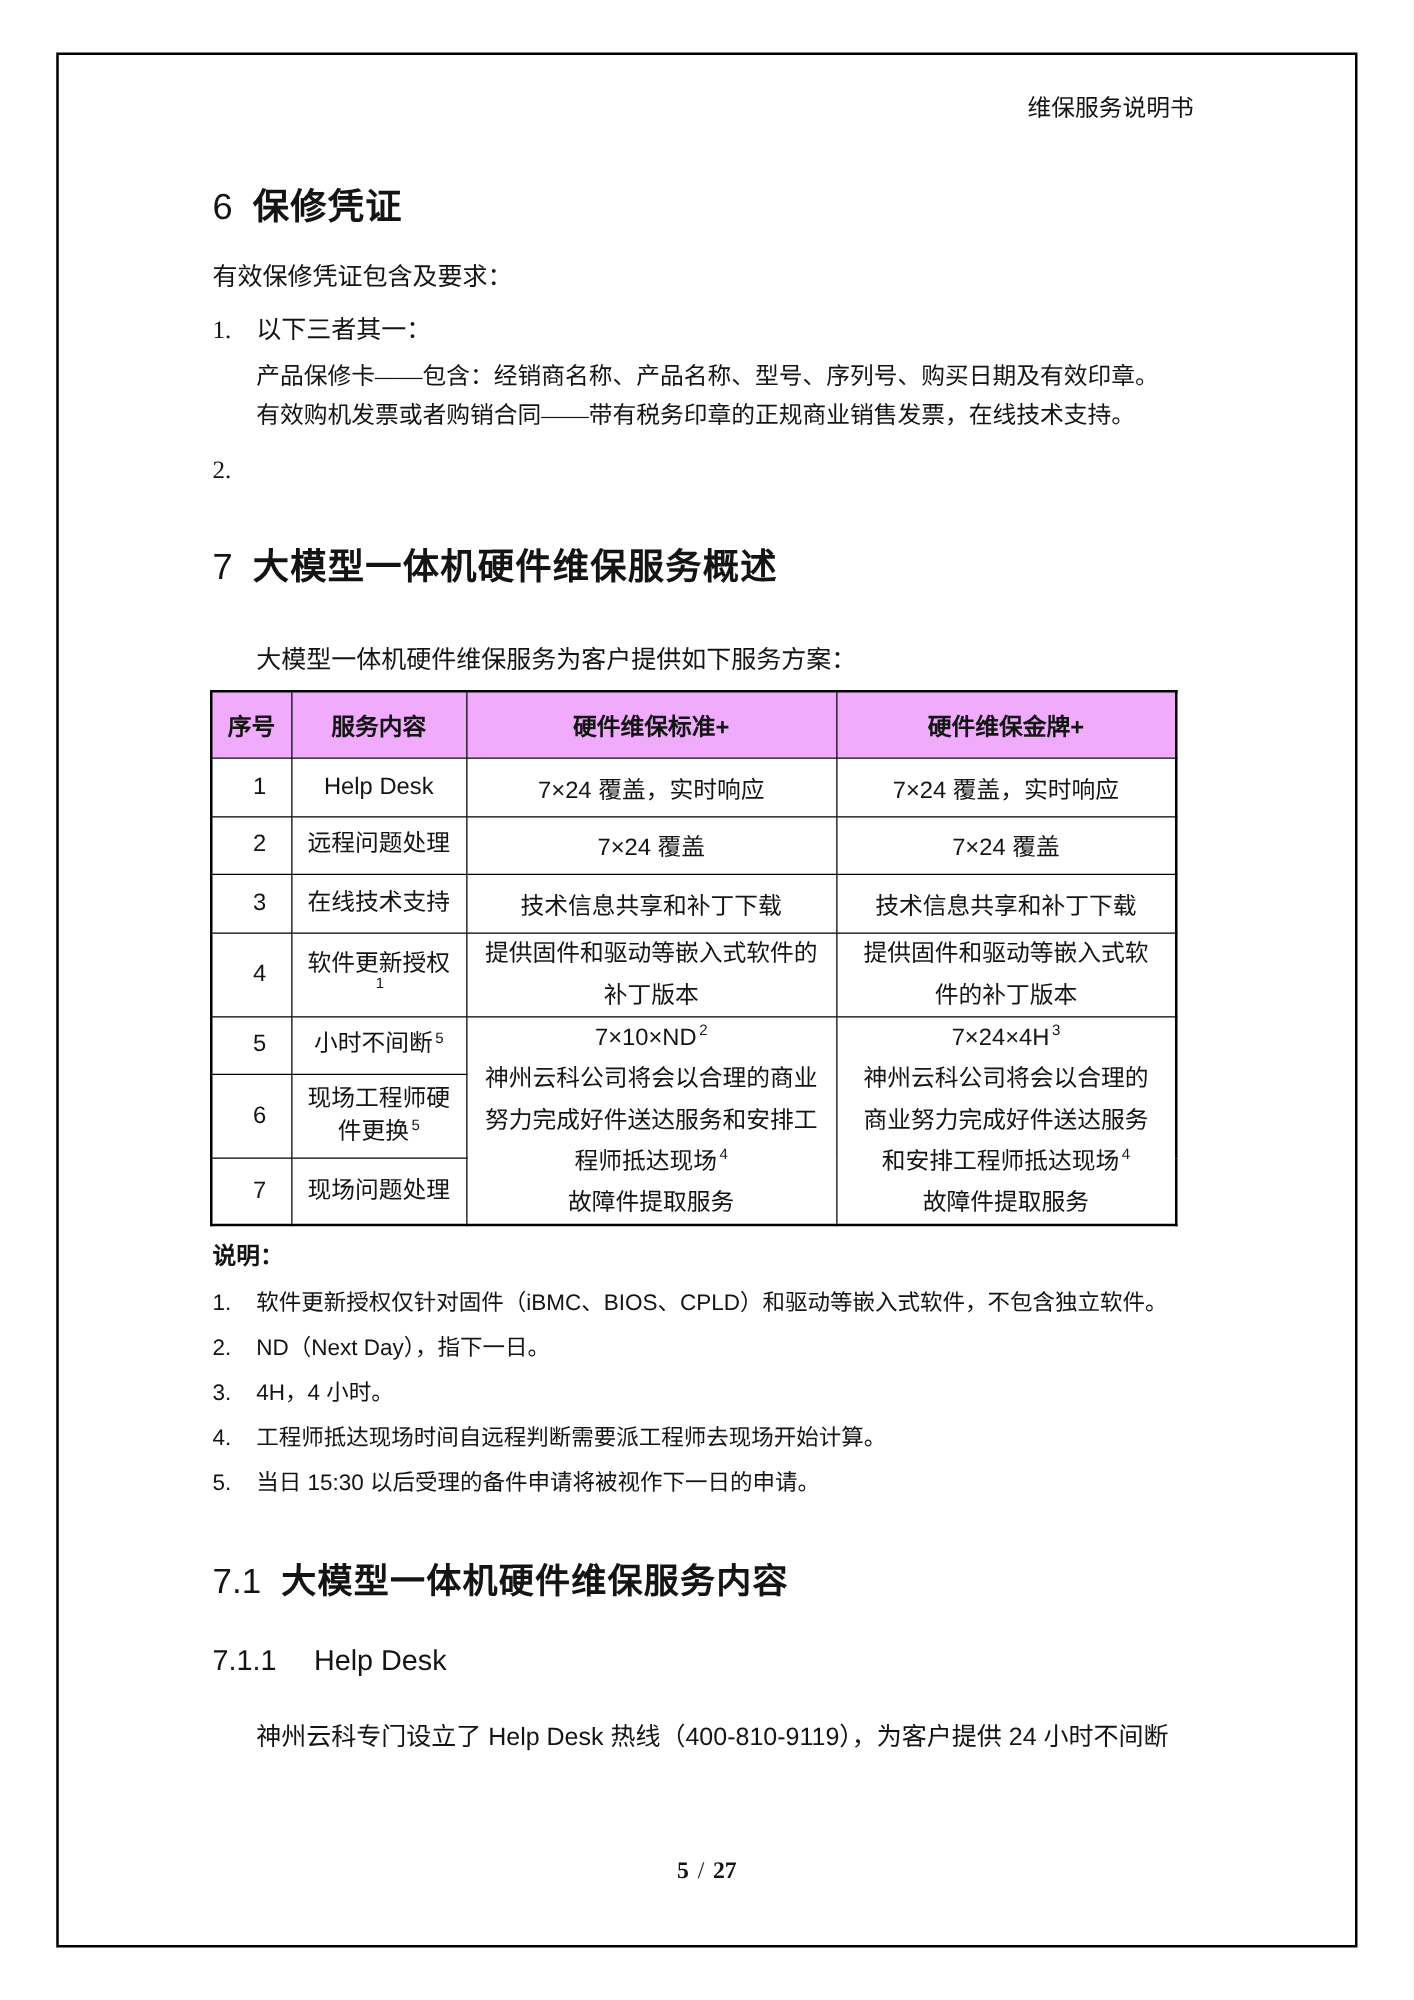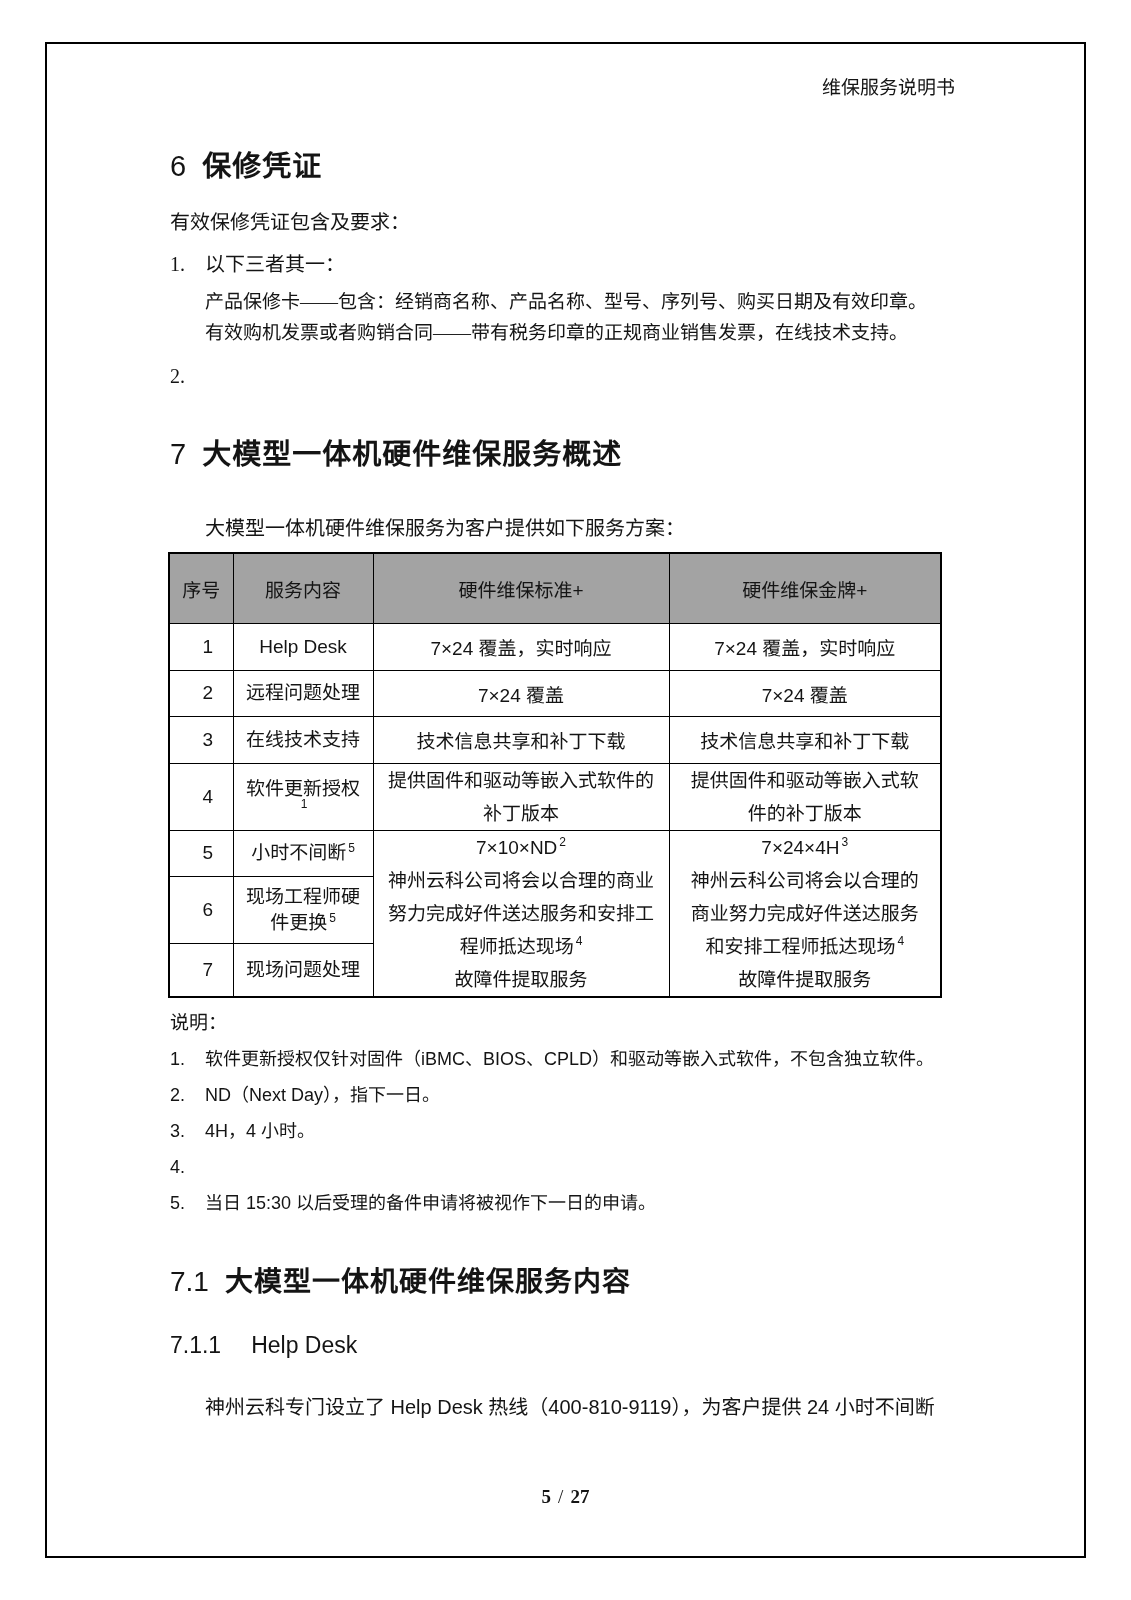--- a/index.html
+++ b/index.html
@@ -43,30 +43,30 @@
   .intro7 { margin-top:40px; margin-left:35px; font-size:20px; line-height:28px; }
 
   table.svc {
     margin-top:10px; margin-left:-2px;
     width:772px; table-layout:fixed;
     border-collapse:collapse;
     border:2px solid #000;
     font-size:19px;
   }
   table.svc th, table.svc td { border:1px solid #000; text-align:center; vertical-align:middle; }
-  table.svc thead th { background:#a3a3a3; font-weight:400; height:70px; }
+  table.svc thead th { background:#f0abfc; font-weight:700; height:53px; }
   tr.r1 { height:47px; } tr.r2 { height:46px; } tr.r3 { height:47px; }
   tr.r4 { height:65px; } tr.r5 { height:46px; } tr.r6 { height:66px; } tr.r7 { height:52px; }
   td.c-no { text-align:left; padding-left:13px; }
   td.c-service { padding:0 6px; line-height:26px; }
   td.c-wide { padding:0 12px; line-height:33px; }
   sup { font-size:12px; line-height:0; margin-left:2px; }
   .supline { line-height:16px; }
 
-  .notes-label { margin-top:12px; font-size:19px; font-weight:400; line-height:26px; }
+  .notes-label { margin-top:12px; font-size:19px; font-weight:700; line-height:26px; }
   .note { margin-top:10px; display:flex; font-size:18px; line-height:26px; }
   .note:first-of-type { margin-top:14px; }
   .note-no { width:35px; flex:none; }
 
   .h71 { margin-top:46px; font-size:28px; line-height:40px; }
   .h71 .h-num { }
 
   .h711 { margin-top:28px; font-size:23px; line-height:30px; font-weight:400; }
   .h711 .h-num { margin-right:30px; }
 
@@ -197,20 +197,21 @@
     <div class="note">
       <span class="note-no">2.</span>
       <span>ND（Next Day），指下一日。</span>
     </div>
     <div class="note">
       <span class="note-no">3.</span>
       <span>4H，4 小时。</span>
     </div>
     <div class="note">
       <span class="note-no">4.</span>
+      <span>工程师抵达现场时间自远程判断需要派工程师去现场开始计算。</span>
     </div>
     <div class="note">
       <span class="note-no">5.</span>
       <span>当日 15:30 以后受理的备件申请将被视作下一日的申请。</span>
     </div>
 
     <div class="h71">
       <span class="h-num">7.1</span><span class="h-title">大模型一体机硬件维保服务内容</span>
     </div>
 

